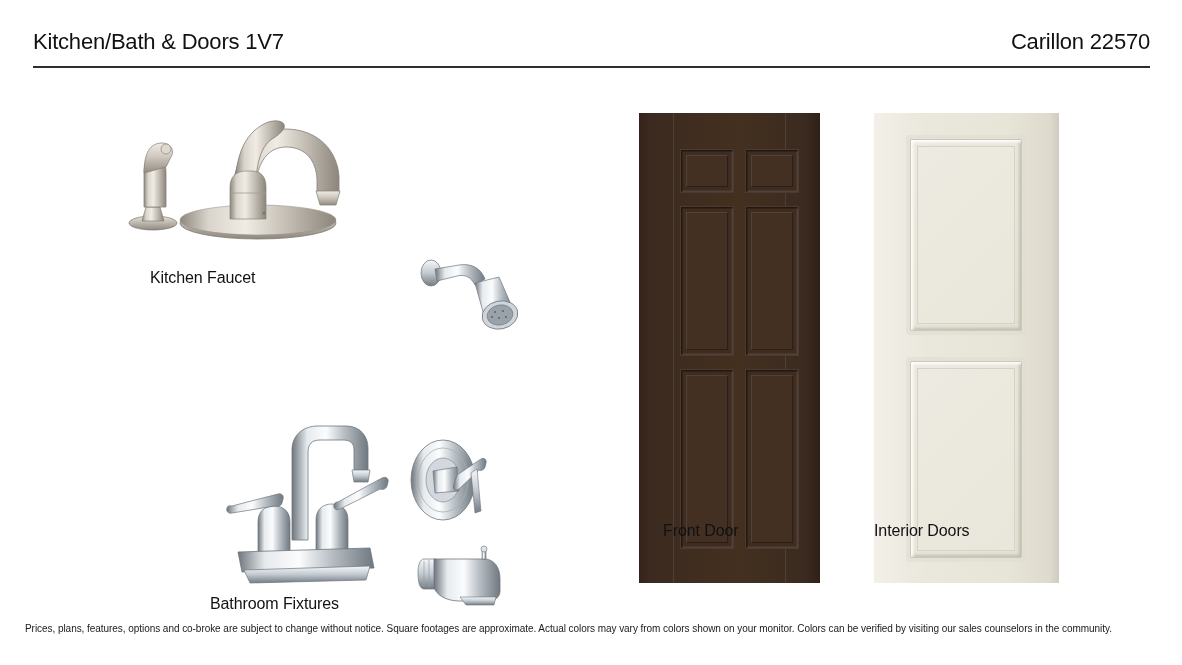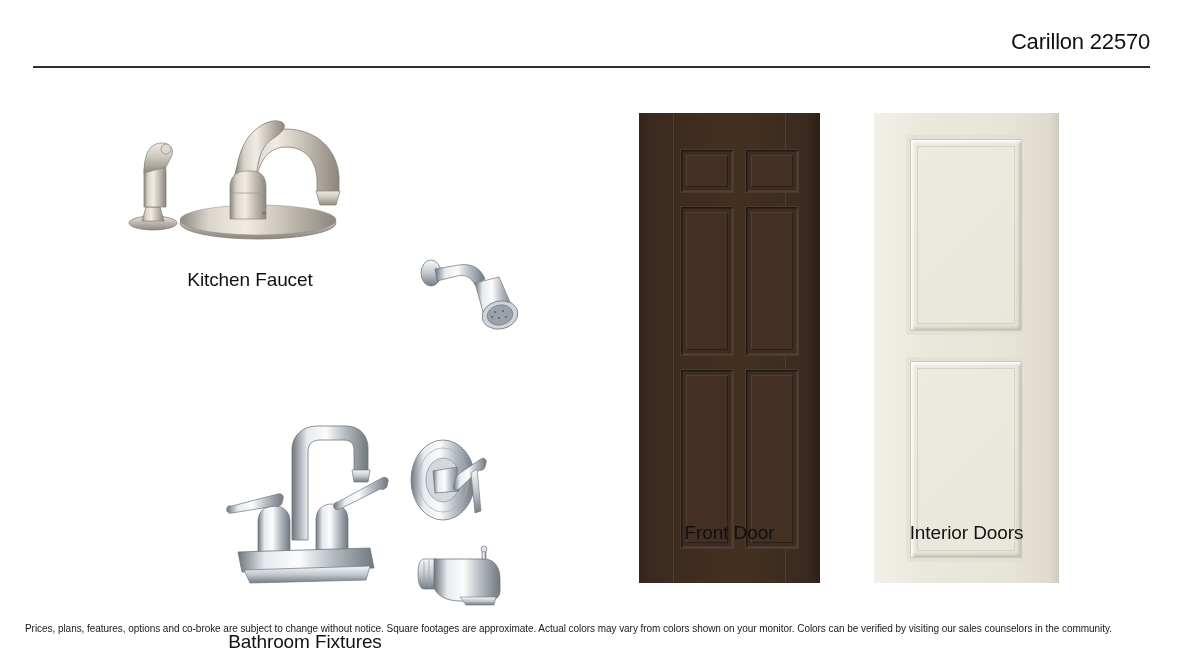--- a/index.html
+++ b/index.html
@@ -58,25 +58,24 @@
     left: 0; top: 70px;
     width: 1182px;
     height: 525px;
   }
 
   .item {
     position: absolute;
   }
   .item-caption {
     position: absolute;
-    font-size: 19px;
+    font-size: 16px;
     font-weight: 400;
     color: #111111;
     white-space: nowrap;
-    text-align: center;
     letter-spacing: -0.1px;
   }
 
   
   .prod { position: absolute; }
 
   
   .door {
     position: absolute;
     overflow: hidden;
@@ -154,20 +153,21 @@
     font-size: 10px;
     line-height: 17px;
     color: #1a1a1a;
     letter-spacing: -0.05px;
   }
 </style>
 </head>
 <body>
 
 <div class="header">
+  <div class="header-title">Kitchen/Bath &amp; Doors 1V7</div>
   <div class="header-community">Carillon 22570</div>
   <div class="header-rule"></div>
 </div>
 
 <div class="content">
 
   <div class="item" style="left:120px; top:25px; width:250px; height:210px;">
     <div class="prod" style="left:0; top:0; width:250px; height:165px;">
       <svg width="250" height="165" viewBox="0 0 250 165">
         <defs>
@@ -297,38 +297,38 @@
 
         <path d="M24 14 L74 14 C 84 14, 90 22, 90 34 L90 46 C 90 52, 85 56, 78 56 L50 56
                  C 36 56, 26 50, 24 42 Z" fill="url(#cr)" stroke="#6e767d" stroke-width="0.8"></path>
         <path d="M50 52 L86 52 L84 60 L56 60 Z" fill="url(#crv)" stroke="#6e767d" stroke-width="0.6"></path>
 
         <path d="M72 14 L72 4 C 72 1, 76 1, 76 4 L76 14 Z" fill="url(#cr)" stroke="#6e767d" stroke-width="0.6"></path>
         <circle cx="74" cy="4" r="3" fill="#dfe4e8" stroke="#6e767d" stroke-width="0.6"></circle>
       </svg>
     </div>
 
-    <div class="item-caption" style="left:0px; top:360px; width:190px;margin-top:36px;">Bathroom Fixtures</div>
+    <div class="item-caption" style="left:0px; top:360px; width:190px;">Bathroom Fixtures</div>
   </div>
 
   <div class="item" style="left:0; top:0; width:1182px; height:500px;">
     <div class="door door-front">
       <div class="stile-l"></div>
       <div class="stile-r"></div>
 
       <div class="fp" style="left:41px; top:36px; width:52px; height:42px;"></div>
       <div class="fp" style="left:106px; top:36px; width:52px; height:42px;"></div>
 
       <div class="fp" style="left:41px; top:93px; width:52px; height:148px;"></div>
       <div class="fp" style="left:106px; top:93px; width:52px; height:148px;"></div>
 
       <div class="fp" style="left:41px; top:256px; width:52px; height:178px;"></div>
       <div class="fp" style="left:106px; top:256px; width:52px; height:178px;"></div>
     </div>
-    <div class="item-caption" style="left:639px; top:452px; width:181px;">Front Door</div>
+    <div class="item-caption" style="left:639px; top:452px; width:181px;padding-left:24px;">Front Door</div>
   </div>
 
   <div class="item" style="left:0; top:0; width:1182px; height:500px;">
     <div class="door door-int">
       <div class="ip" style="left:36px; top:26px; width:110px; height:190px;"></div>
       <div class="ip" style="left:36px; top:248px; width:110px; height:195px;"></div>
     </div>
     <div class="item-caption" style="left:874px; top:452px; width:185px;">Interior Doors</div>
   </div>
 

